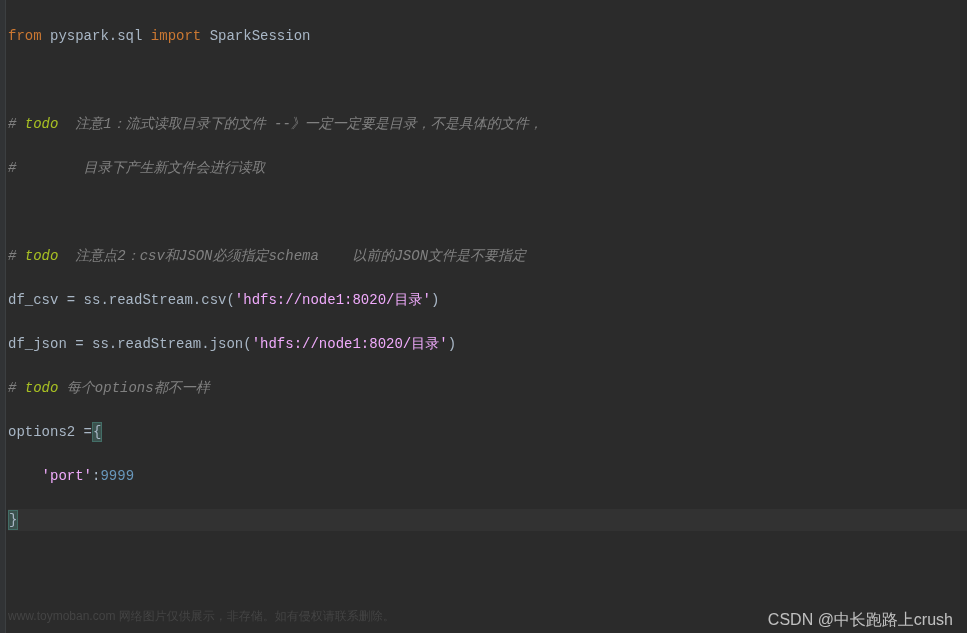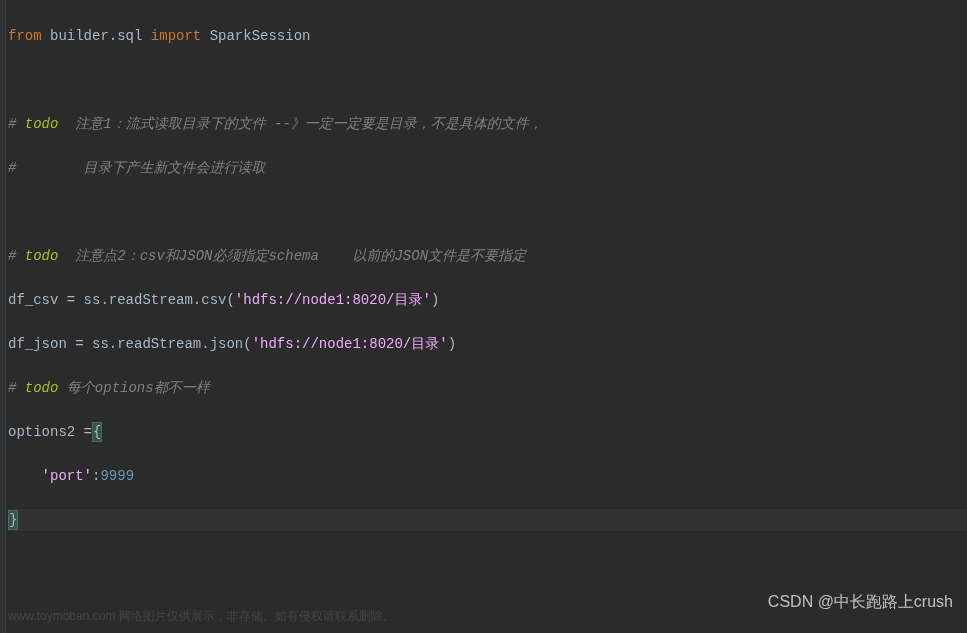--- a/index.html
+++ b/index.html
@@ -63,42 +63,42 @@
     }
     .bracket-highlight {
       background-color: #3b514d;
       border: 1px solid #436e67;
       color: #a9b7c6;
       display: inline-block;
       line-height: 18px;
     }
     .watermark {
       position: absolute;
-      bottom: 20px;
+      bottom: 2px;
       right: 14px;
       color: rgba(255,255,255,0.7);
       font-size: 16px;
       font-family: Arial, sans-serif;
     }
     .footer-text {
       position: absolute;
       bottom: 6px;
       left: 8px;
       color: #444444;
       font-size: 12px;
       font-family: Arial, sans-serif;
     }
   </style>
 </head>
 <body>
 
 <div class="gutter"></div>
 
 <div class="code-area">
-<span class="line"><span class="kw-orange">from</span><span class="identifier"> builder.sql </span><span class="kw-orange">import</span><span class="identifier"> SparkSession</span></span>
+<span class="line"><span class="kw-orange">from</span><span class="identifier"> pyspark.sql </span><span class="kw-orange">import</span><span class="identifier"> SparkSession</span></span>
 <span class="line"></span>
 <span class="line"><span class="comment">#</span><span class="todo"> todo </span><span class="comment"> 注意1：流式读取目录下的文件 --》一定一定要是目录，不是具体的文件，</span></span>
 <span class="line"><span class="comment">#</span><span class="comment">        目录下产生新文件会进行读取</span></span>
 <span class="line"></span>
 <span class="line"><span class="comment">#</span><span class="todo"> todo </span><span class="comment"> 注意点2：csv和JSON必须指定schema    以前的JSON文件是不要指定</span></span>
 <span class="line"><span class="identifier">df_csv = ss.readStream.csv(</span><span class="string">'hdfs://node1:8020/目录'</span><span class="identifier">)</span></span>
 <span class="line"><span class="identifier">df_json = ss.readStream.json(</span><span class="string">'hdfs://node1:8020/目录'</span><span class="identifier">)</span></span>
 <span class="line"><span class="comment">#</span><span class="todo"> todo</span><span class="comment"> 每个options都不一样</span></span>
 <span class="line"><span class="identifier">options2 =</span><span class="bracket-highlight">{</span></span>
 <span class="line"><span>    </span><span class="string">'port'</span><span class="identifier">:</span><span class="number">9999</span></span>

